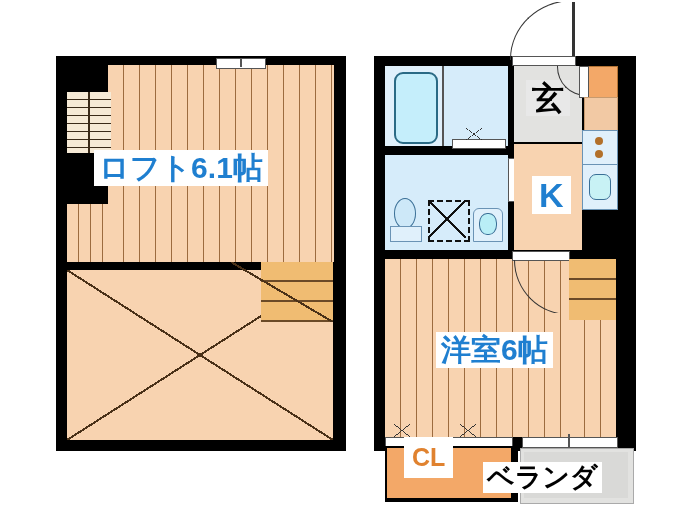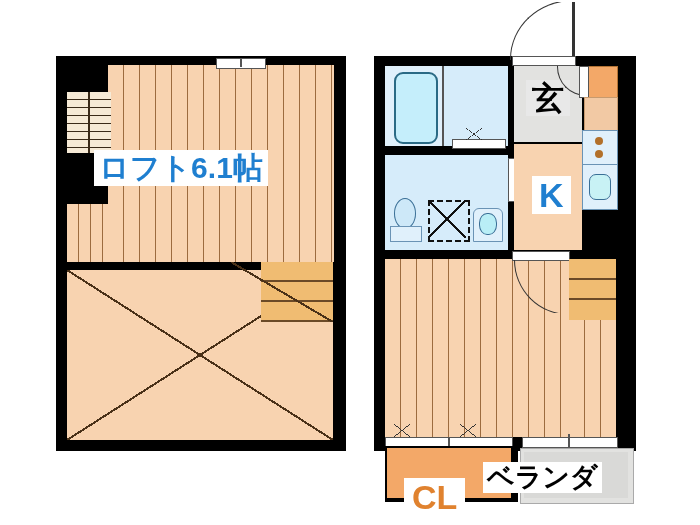--- a/index.html
+++ b/index.html
@@ -181,33 +181,34 @@
     <div class="arc" style="left:0px;top:-54px;width:108px;height:108px;
                 border-color:#333;border-top-color:transparent;
                 border-right-color:transparent;"></div>
   </div>
   <div class="white" style="left:140px;top:259px;width:54px;height:1px;"></div>
 
   <div class="wood" style="left:195px;top:259px;width:47px;height:61px;"></div>
   <div class="line" style="left:195px;top:278px;width:47px;height:2px;"></div>
   <div class="line" style="left:195px;top:298px;width:47px;height:2px;"></div>
 
+  <div class="label" style="left:62px;top:332px;font-size:30px;padding:3px 5px;">洋室6帖</div>
 
   <div class="white" style="left:11px;top:437px;width:62px;height:9px;border:1px solid #555;"></div>
   <div class="white" style="left:75px;top:437px;width:62px;height:9px;border:1px solid #555;"></div>
   <div style="position:absolute;left:20px;top:424px;width:16px;height:13px;
               background:linear-gradient(to bottom right,transparent 48%,#333 48%,#333 52%,transparent 52%),
                          linear-gradient(to bottom left,transparent 48%,#333 48%,#333 52%,transparent 52%);"></div>
   <div style="position:absolute;left:86px;top:424px;width:16px;height:13px;
               background:linear-gradient(to bottom right,transparent 48%,#333 48%,#333 52%,transparent 52%),
                          linear-gradient(to bottom left,transparent 48%,#333 48%,#333 52%,transparent 52%);"></div>
 
   <div class="white" style="left:148px;top:437px;width:94px;height:9px;border:1px solid #555;"></div>
   <div class="thinline" style="left:194px;top:434px;width:1.5px;height:14px;background:#555;"></div>
 
   <div class="wall" style="left:11px;top:446px;width:133px;height:56px;"></div>
   <div class="orange" style="left:13px;top:448px;width:124px;height:50px;"></div>
-  <div class="label-cl" style="left:30px;top:478px;font-size:34px;padding:2px 8px;">CL</div>
+  <div class="label-cl" style="left:30px;top:437px;font-size:25px;padding:8px 8px;">CL</div>
 
   <div class="gray" style="left:146px;top:448px;width:112px;height:54px;border:1px solid #aaa;"></div>
   <div class="lgray" style="left:150px;top:452px;width:104px;height:46px;"></div>
   <div class="label-veranda" style="left:109px;top:462px;font-size:27px;padding:2px 4px;">ベランダ</div>
 </div>
 
 </body></html>

